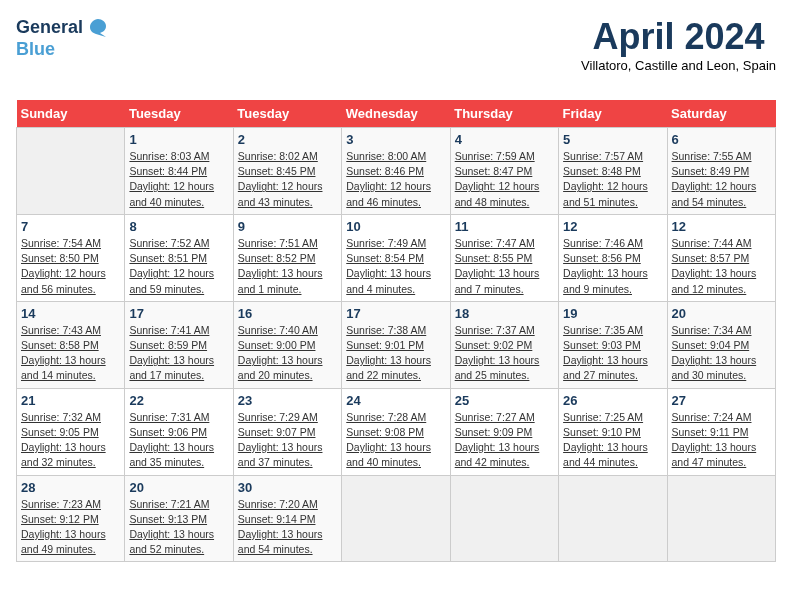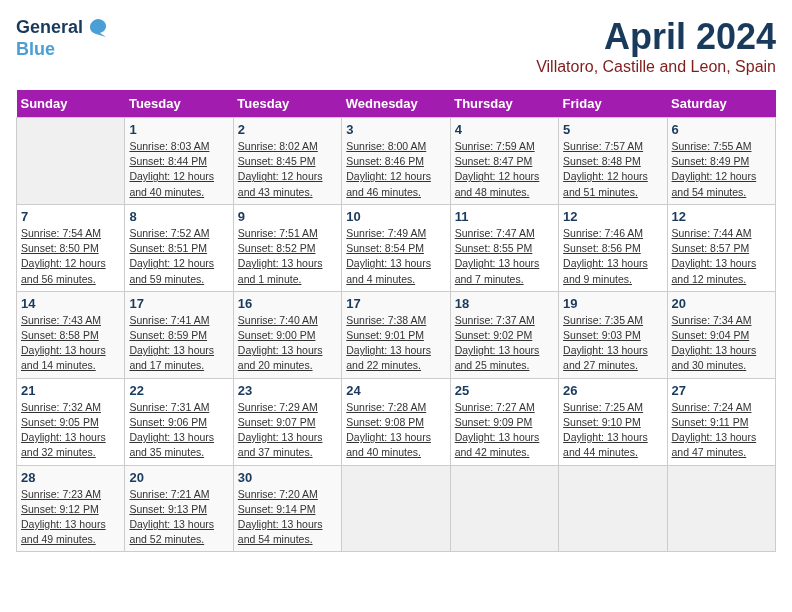--- a/index.html
+++ b/index.html
@@ -23,39 +23,39 @@
     }
     .logo-text span {
       color: #4a9fd4;
     }
     .logo-icon {
       width: 24px;
       height: 24px;
       margin-left: 2px;
     }
     .title-section {
-      text-align: right;
-      margin-bottom: 6px;
+      text-align: center;
+      margin-bottom: 19px;
     }
     .main-title {
       font-size: 36px;
       font-weight: bold;
       color: #1a3a5c;
     }
     .subtitle {
-      font-size: 16px;
-      color: #7f1d1d;
+      font-size: 13px;
+      color: #000000;
     }
     table {
       width: 100%;
       border-collapse: collapse;
       font-size: 11px;
     }
     thead tr th {
-      background-color: #a21caf;
+      background-color: #ef4444;
       color: #fff;
       padding: 6px 4px;
       text-align: left;
       font-size: 13px;
       font-weight: bold;
     }
     tbody tr td {
       border: 1px solid #ccc;
       vertical-align: top;
       padding: 4px;

